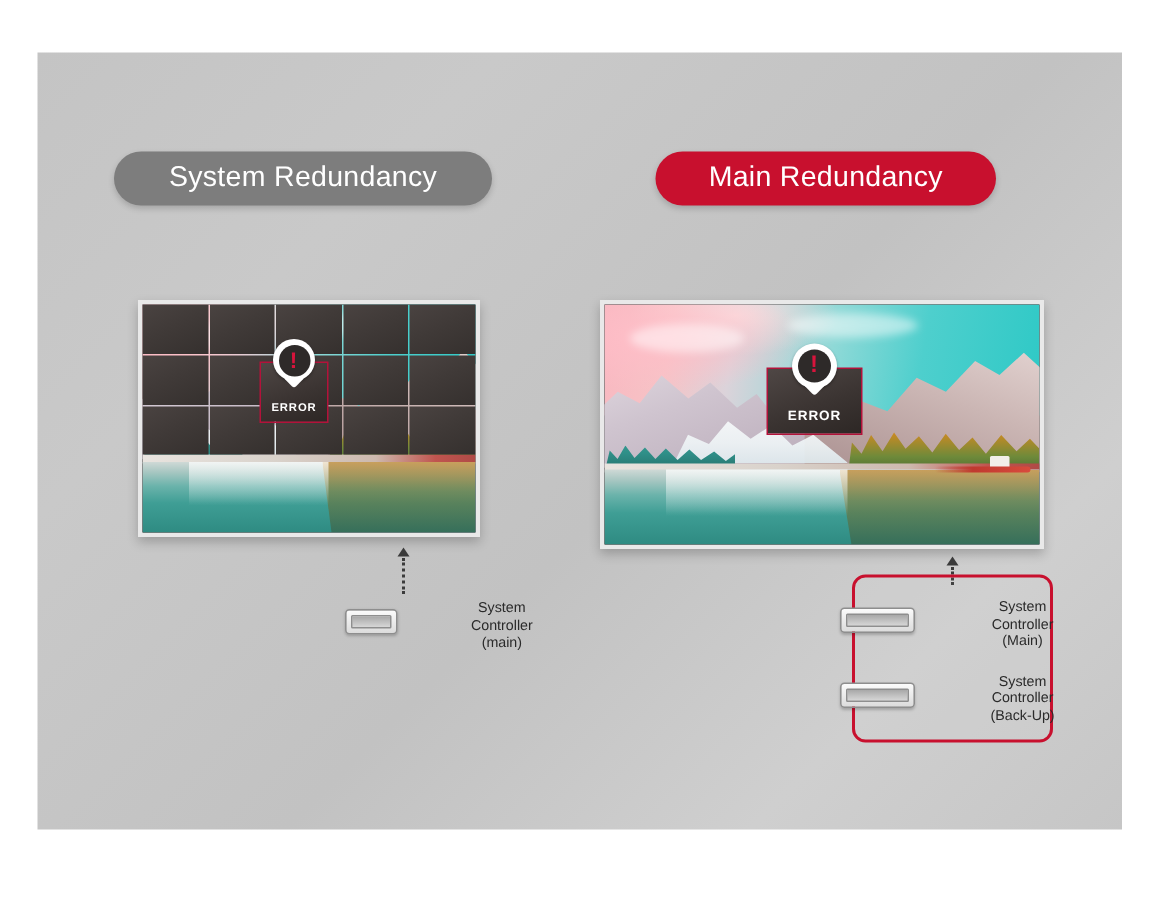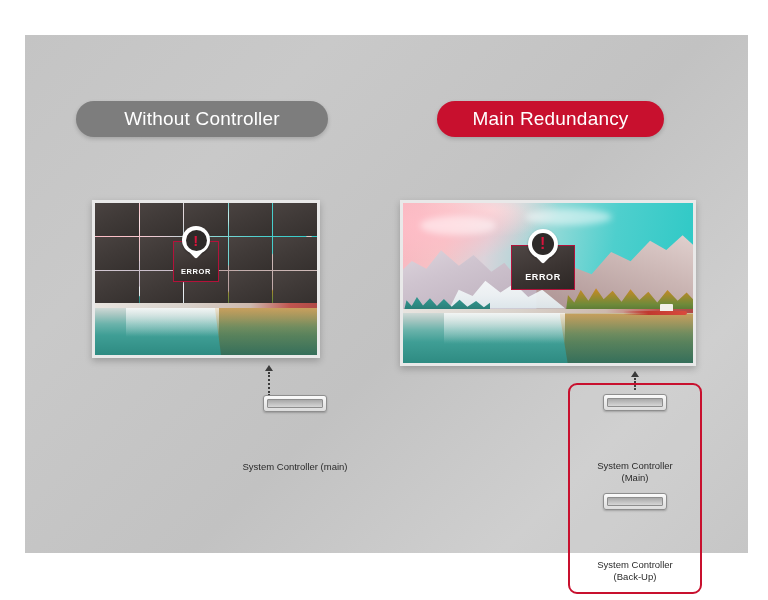--- a/index.html
+++ b/index.html
@@ -193,21 +193,21 @@
   .arrow-stem{
     width:0;
     border-left:2.5px dotted #3b3b3b;
     margin-top:1px;
   }
   #arrow-left{left:238px;top:330px;}
   #arrow-left .arrow-stem{height:24px;}
   #arrow-right{left:604px;top:336px;}
   #arrow-right .arrow-stem{height:12px;}
   
-  .ctrl-unit{display:flex;flex-direction:column;align-items:center;gap:44px;}
+  .ctrl-unit{display:flex;align-items:center;gap:44px;}
   .ctrl-box{
     width:64px;height:17px;
     background:linear-gradient(180deg,#fbfbfb 0%,#ebebeb 50%,#dcdcdc 100%);
     border:1px solid #8e8e8e;
     border-radius:3px;
     box-shadow:0 1px 2px rgba(0,0,0,.22);
     display:flex;align-items:center;
     padding:0 3px;
     box-sizing:border-box;
   }
@@ -235,21 +235,21 @@
     box-sizing:border-box;
     display:flex;flex-direction:column;align-items:center;gap:10px;
     background:rgba(255,255,255,.04);
   }
 </style>
 </head>
 <body>
 
 <div class="stage">
 
-  <div class="badge" id="badge-left">Without Controller</div>
+  <div class="badge" id="badge-left">System Redundancy</div>
 
   <div class="badge" id="badge-right">Main Redundancy</div>
 
   <div class="display" id="display-left">
     <div class="screen">
 
       <div class="photo">
         <div class="sky"></div>
         <div class="cloud" style="left:6%;top:8%;width:26%;height:12%;"></div>
         <div class="cloud" style="left:42%;top:4%;width:30%;height:10%;"></div>

